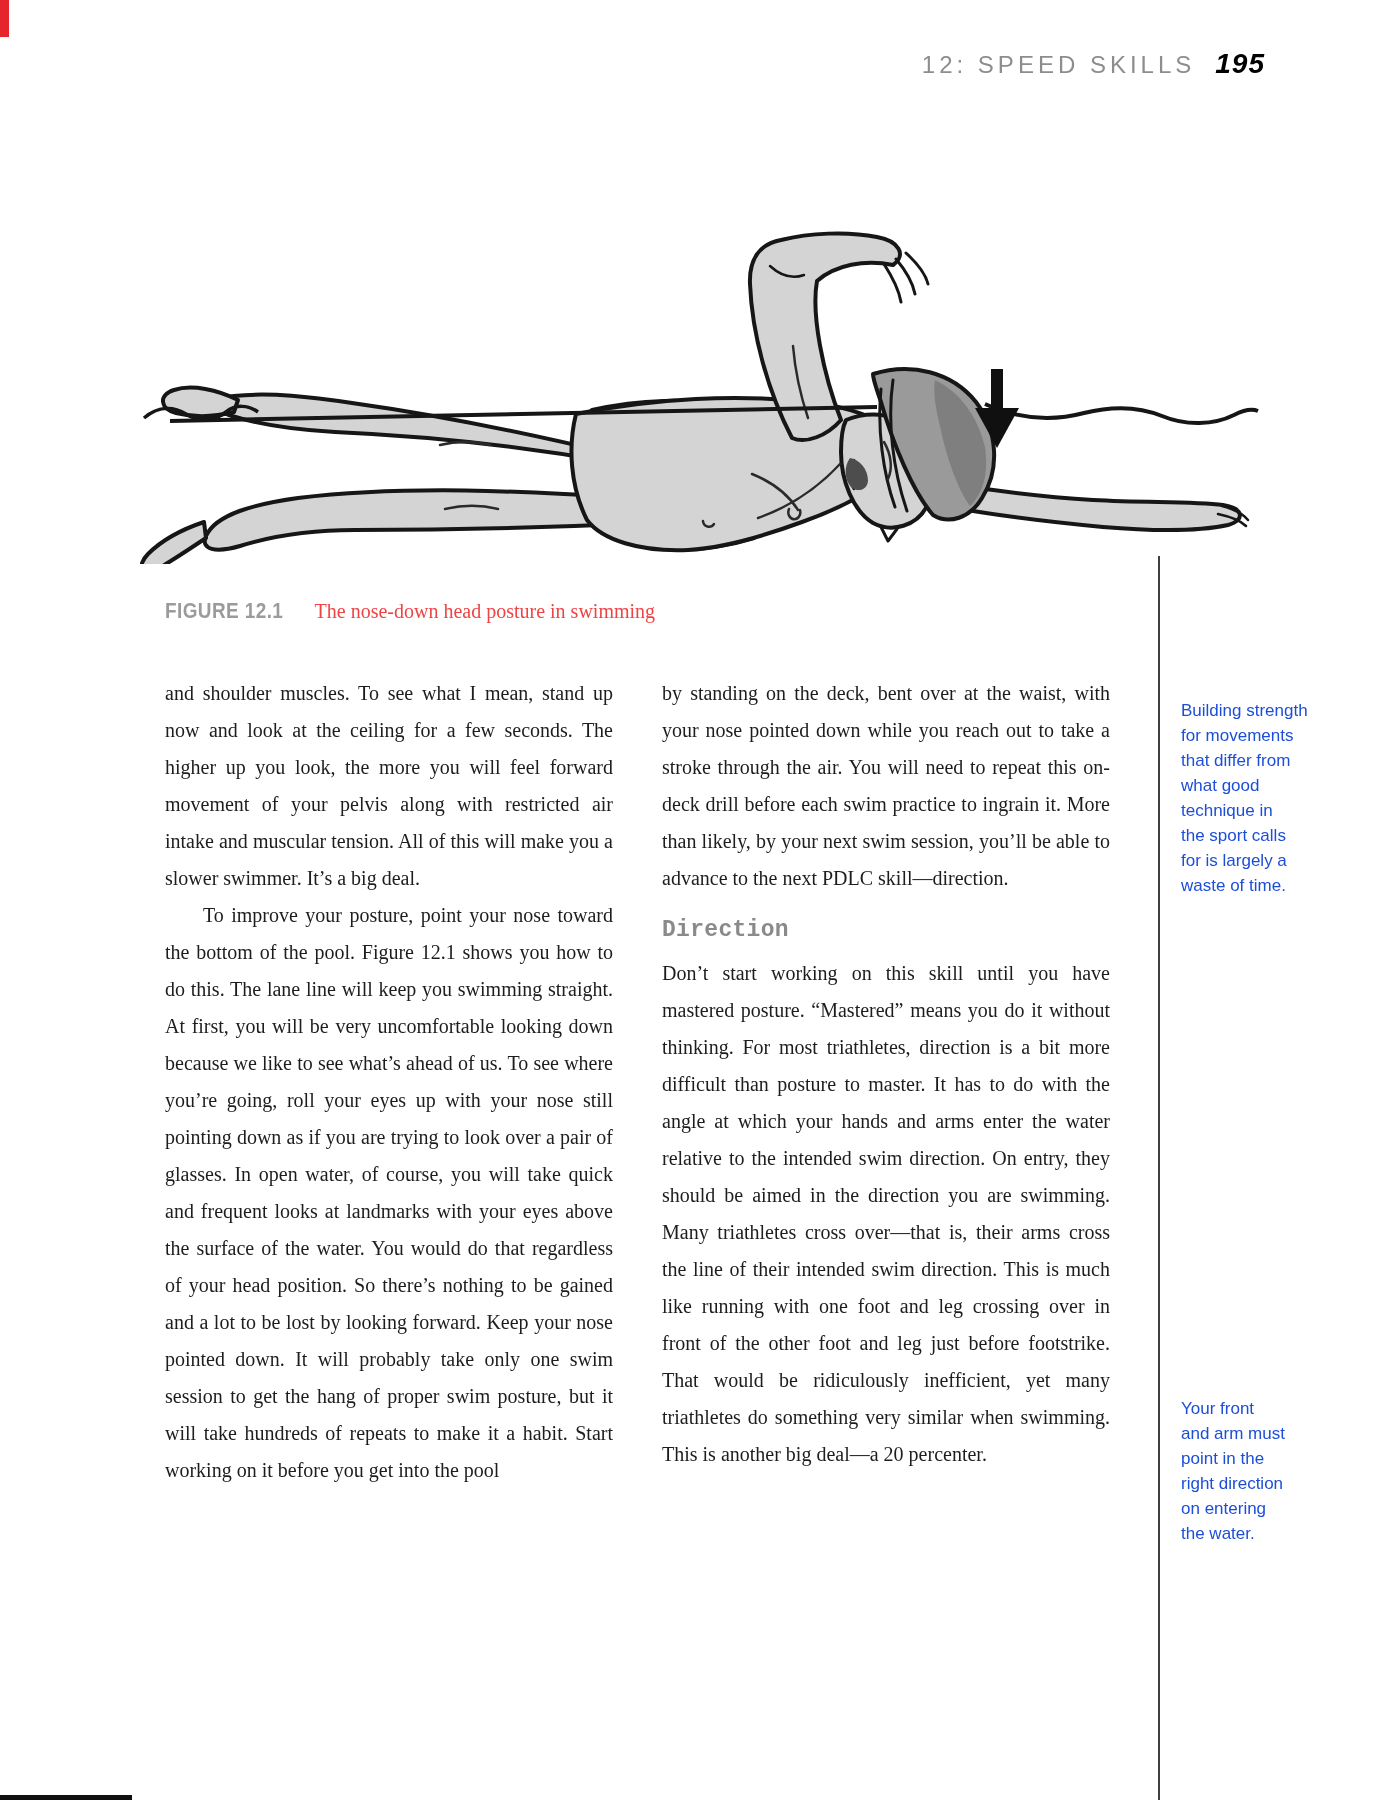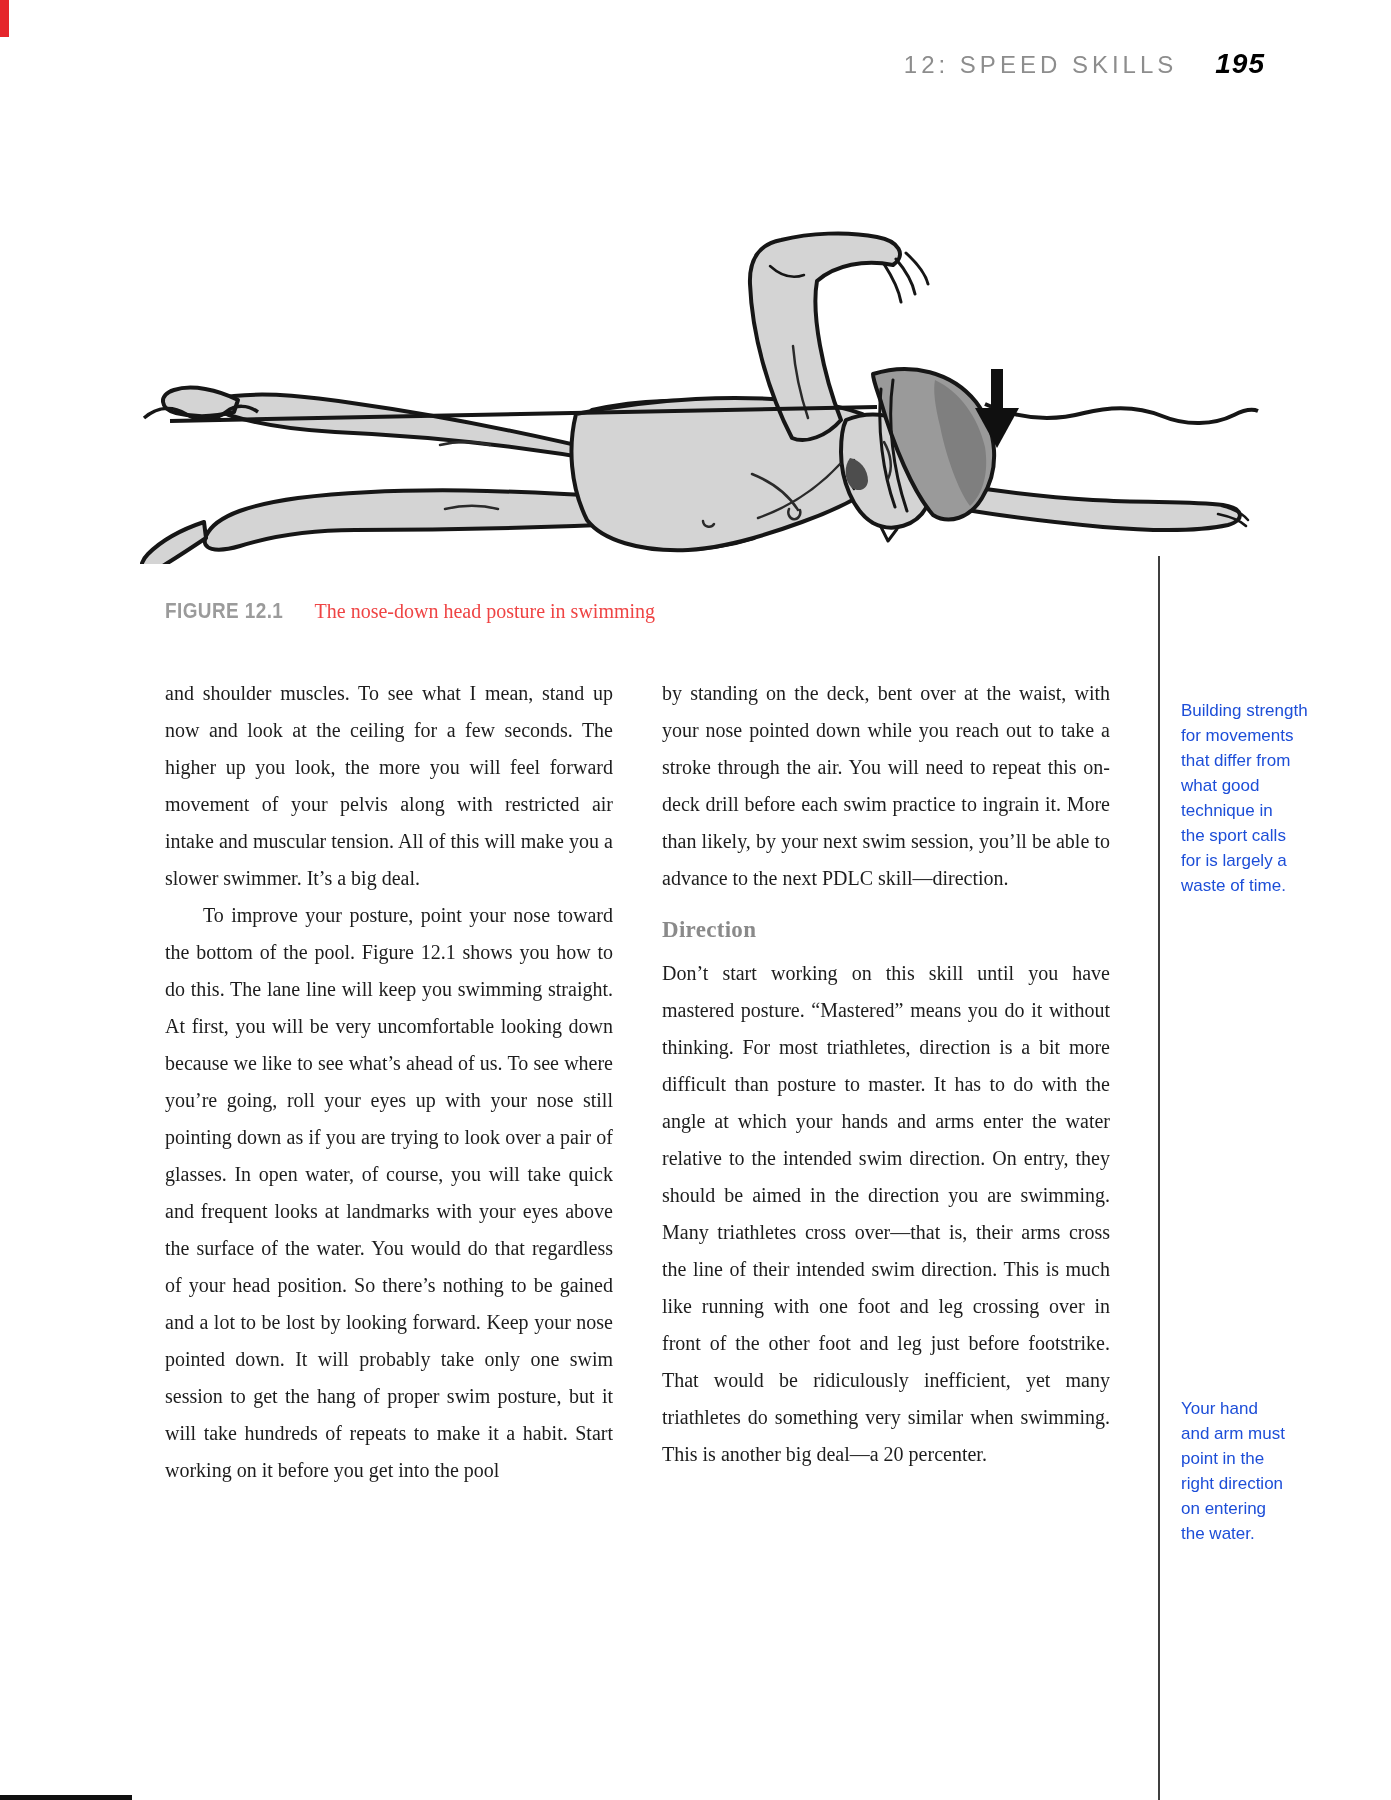--- a/index.html
+++ b/index.html
@@ -6,21 +6,21 @@
   .page {
     position:relative; width:1391px; height:1800px;
     background:#ffffff; overflow:hidden;
     font-family:"Liberation Serif","DejaVu Serif",serif;
   }
   .edge-tab { position:absolute; left:0; top:0; width:9px; height:37px; background:#e5252b; }
   .bottom-strip { position:absolute; left:0; top:1795px; width:132px; height:5px; background:#101010; }
 
   .running-head {
     position:absolute; top:48px; right:126px;
-    display:flex; align-items:baseline; gap:38px;
+    display:flex; align-items:baseline; gap:20px;
     font-family:"Liberation Sans","DejaVu Sans",sans-serif;
   }
   .chapter { font-size:24px; letter-spacing:4px; color:#8d8d8d; font-weight:400; }
   .folio { font-size:28px; font-weight:700; color:#000000; letter-spacing:1px;font-style:italic; }
 
   .figure { position:absolute; left:140px; top:222px; width:1120px; height:342px; }
   .figure svg { display:block; width:100%; height:100%; }
 
   .caption { position:absolute; left:165px; top:598px; display:flex; align-items:baseline; }
   .fig-label {
@@ -32,21 +32,21 @@
   .fig-text { font-size:20px; color:#ef4444; margin-left:-4px; padding-left:16px; }
 
   .col { position:absolute; top:632px; width:448px; color:#1d1d1d;
          font-size:20px; line-height:37px; text-align:justify;margin-top:43px; }
   .col-left  { left:165px; }
   .col-right { left:662px; }
   .para { margin:0; }
   .para.indent { text-indent:38px; }
   .subhead {
     margin:18px 0 10px 0;
-    font-family:Liberation Serif, serif;
+    font-family:Liberation Mono, monospace;
     font-size:23px; line-height:30px; font-weight:600; color:#8a8a8a;
     text-align:left; letter-spacing:0.3px;
   }
 
   .rule-v { position:absolute; left:1158px; top:556px; width:2px; height:1244px; background:#3f3f3f; }
 
   .note {
     position:absolute; left:1181px; width:150px;
     font-family:"Liberation Sans","DejaVu Sans",sans-serif;
     font-size:17px; line-height:25px; color:#1d4ed8;
@@ -143,21 +143,21 @@
   <div class="rule-v"></div>
 
   <div class="note note-1">Building strength
 for movements
 that differ from
 what good
 technique in
 the sport calls
 for is largely a
 waste of time.</div>
-  <div class="note note-2">Your hand
+  <div class="note note-2">Your front
 and arm must
 point in the
 right direction
 on entering
 the water.</div>
 
   <div class="bottom-strip"></div>
 
 </div>
 

